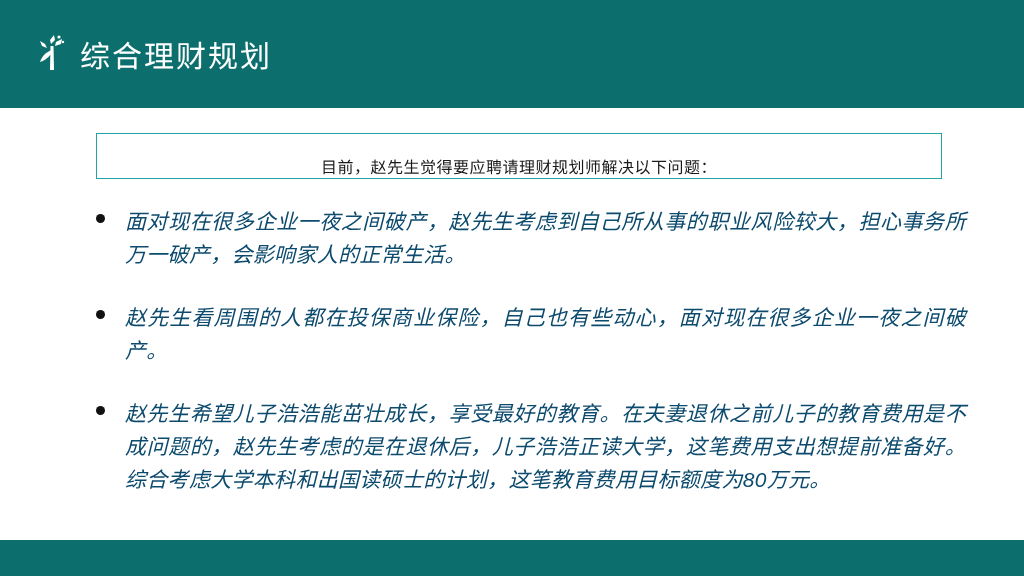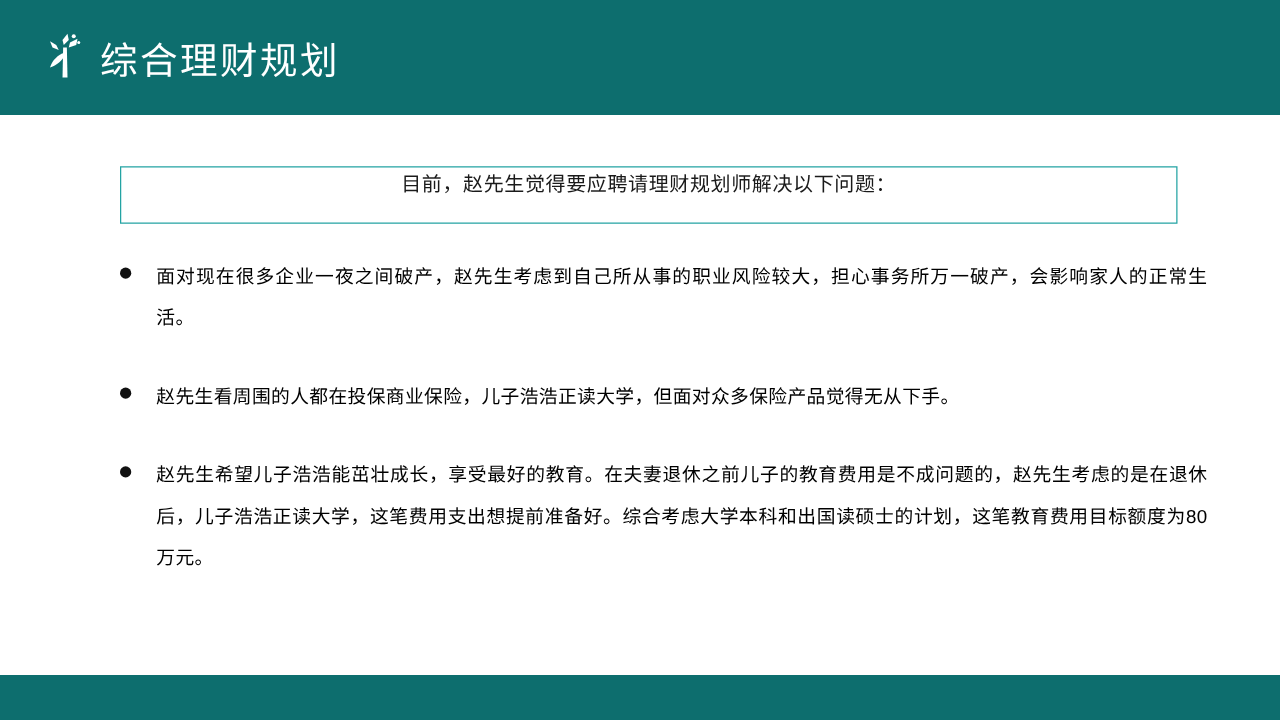--- a/index.html
+++ b/index.html
@@ -19,21 +19,21 @@
     height: 576px;
     background: #ffffff;
     box-sizing: border-box;
   }
   
   .header-bar {
     position: absolute;
     left: 0;
     top: 0;
     width: 1024px;
-    height: 92px;
+    height: 108px;
     background: #0d6e6e;
     display: flex;
     align-items: center;
   }
   .header-logo {
     margin-left: 28px;
     width: 48px;
     height: 48px;
     position: relative;
     flex: none;
@@ -61,21 +61,21 @@
   
   .callout {
     position: absolute;
     left: 96px;
     top: 133px;
     width: 846px;
     height: 46px;
     border: 1px solid #23a3a3;
     box-sizing: border-box;
     display: flex;
-    align-items: flex-start;
+    align-items: flex-end;
     justify-content: center;
     background: #ffffff;
   }
   .callout-text {
     font-size: 16px;
     color: #1a1a1a;
     letter-spacing: 0.5px;
   }
   
   .bullets {
@@ -96,26 +96,27 @@
   .bullet-dot {
     flex: none;
     width: 9px;
     height: 9px;
     border-radius: 50%;
     background: #111111;
     margin-top: 9px;
     margin-right: 20px;
   }
   .bullet-text {
-    font-size: 15px;
+    font-size: 21px;
     line-height: 33px;
-    color: #000000;
+    color: #0c4a6e;
     letter-spacing: 0.3px;
     text-align: justify;
     flex: 1;
+    font-style: italic;
   }
 </style>
 </head>
 <body>
 
 <div class="slide">
 
   <div class="header-bar">
     <div class="header-logo">
       <svg width="48" height="48" viewBox="0 0 48 48" aria-hidden="true">
@@ -139,21 +140,21 @@
 
   <div class="bullets">
 
     <div class="bullet-item">
       <span class="bullet-dot"></span>
       <span class="bullet-text">面对现在很多企业一夜之间破产，赵先生考虑到自己所从事的职业风险较大，担心事务所万一破产，会影响家人的正常生活。</span>
     </div>
 
     <div class="bullet-item">
       <span class="bullet-dot"></span>
-      <span class="bullet-text">赵先生看周围的人都在投保商业保险，儿子浩浩正读大学，但面对众多保险产品觉得无从下手。</span>
+      <span class="bullet-text">赵先生看周围的人都在投保商业保险，自己也有些动心，面对现在很多企业一夜之间破产。</span>
     </div>
 
     <div class="bullet-item">
       <span class="bullet-dot"></span>
       <span class="bullet-text">赵先生希望儿子浩浩能茁壮成长，享受最好的教育。在夫妻退休之前儿子的教育费用是不成问题的，赵先生考虑的是在退休后，儿子浩浩正读大学，这笔费用支出想提前准备好。综合考虑大学本科和出国读硕士的计划，这笔教育费用目标额度为80万元。</span>
     </div>
 
   </div>
 
   <div class="footer-bar"></div>

